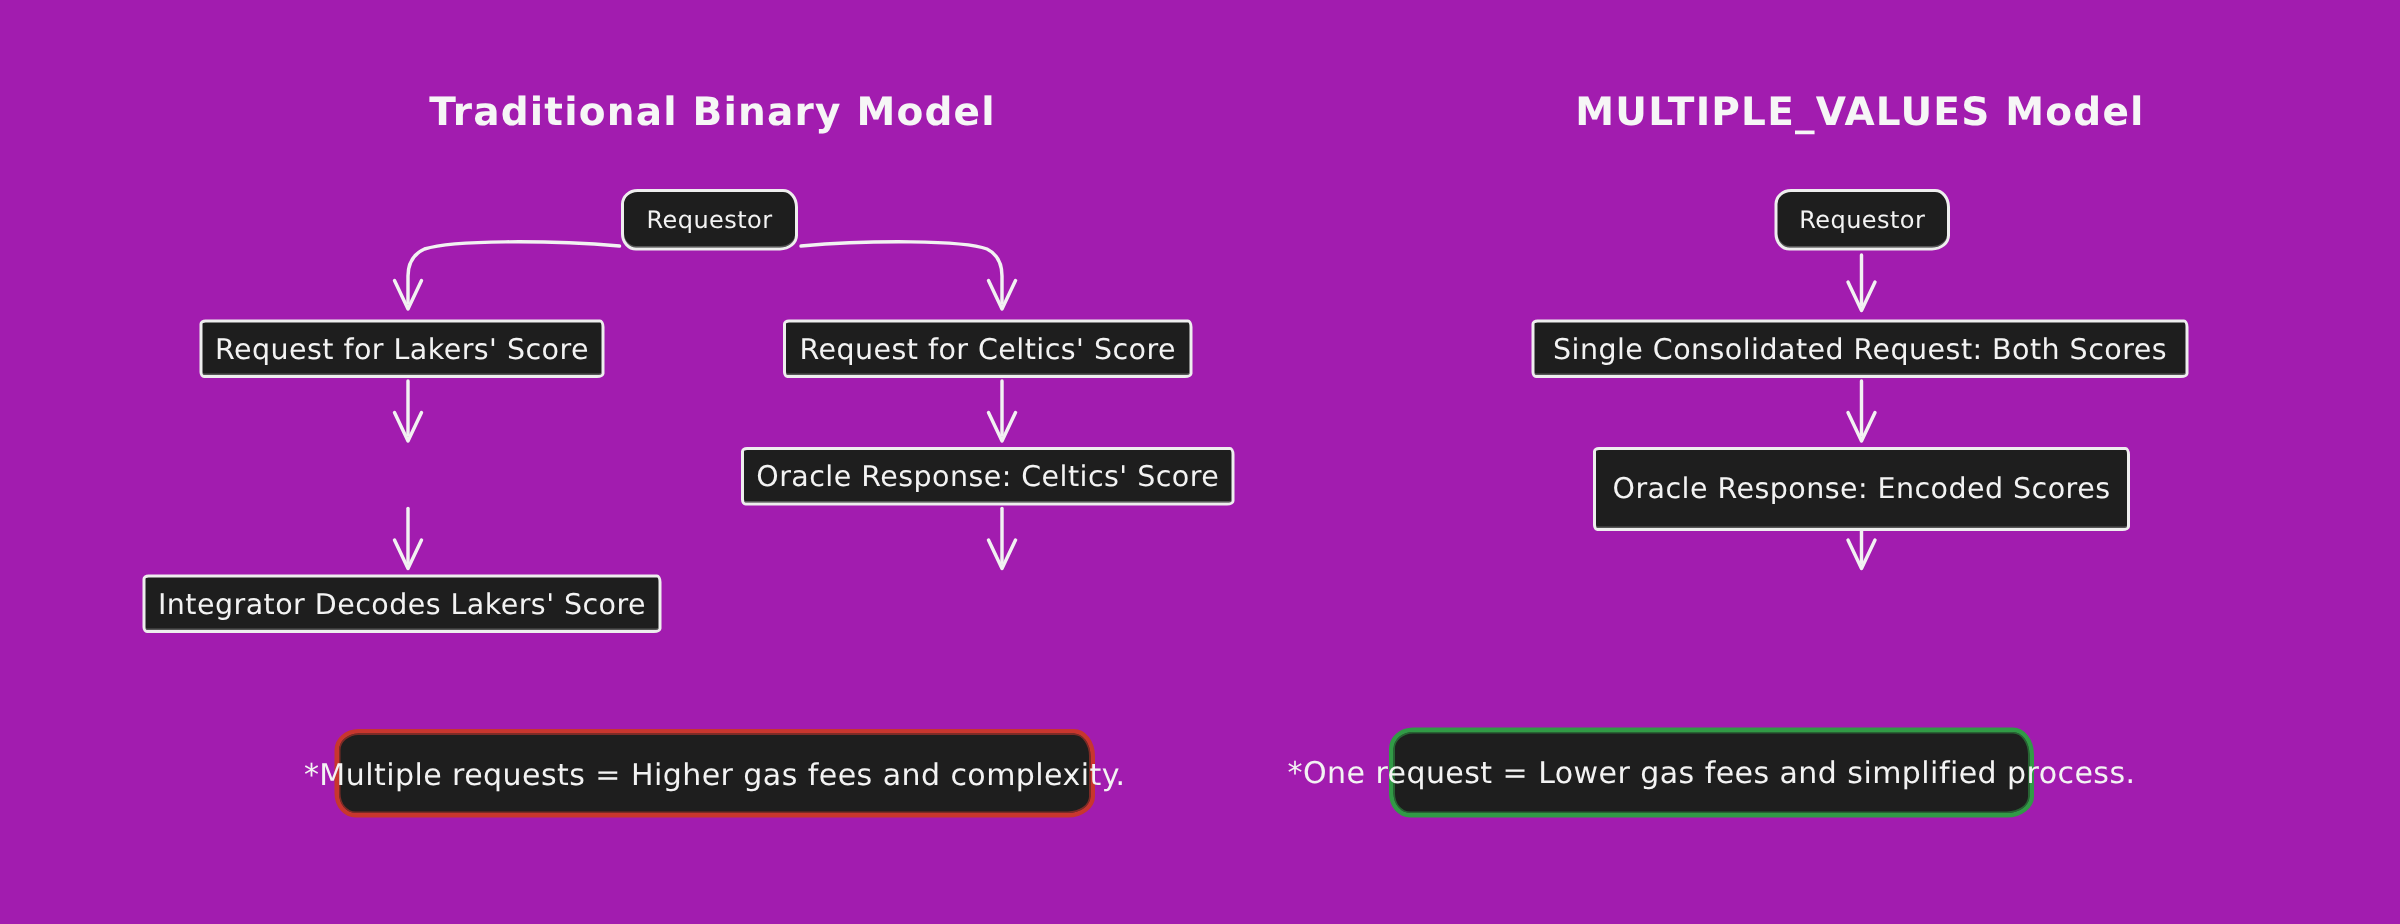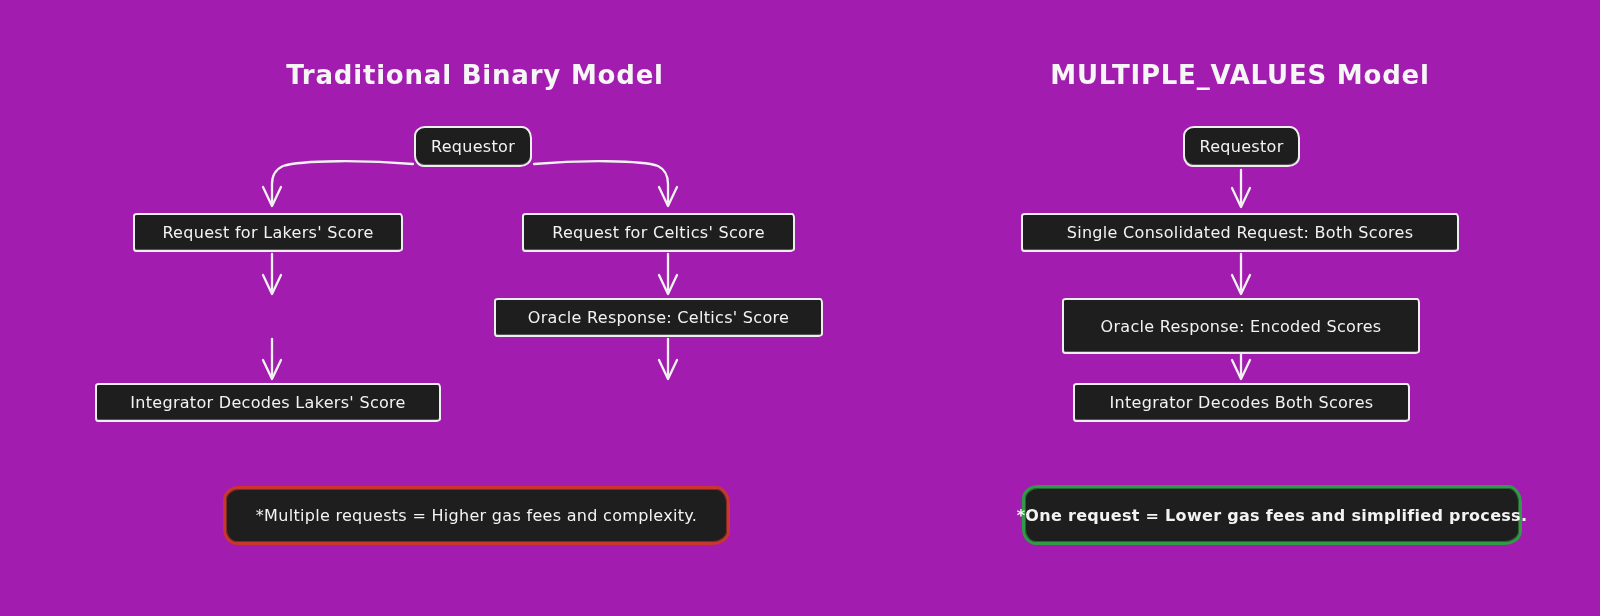--- a/index.html
+++ b/index.html
@@ -22,40 +22,40 @@
     white-space: nowrap;
   }
   .node {
     position: absolute;
     display: flex;
     align-items: center;
     justify-content: center;
     border: 2px solid #eeeeee;
     border-radius: 4px 3px 5px 3px / 3px 5px 3px 4px;
     box-shadow: inset 0 -1px 0 rgba(255,255,255,0.25);
-    font-size: 16px;
+    font-size: 19px;
     font-weight: 500;
     letter-spacing: 0.3px;
     white-space: nowrap;
     background: #1e1e1e;
     box-sizing: border-box;
   }
   .node.rounded {
     border-radius: 11px 10px 12px 10px / 10px 12px 10px 11px;
     font-size: 16px;
   }
   .note {
     position: absolute;
     display: flex;
     align-items: center;
     justify-content: center;
     border-width: 3px;
     border-style: solid;
     border-radius: 16px 14px 18px 14px / 14px 18px 14px 16px;
-    font-size: 16px;
+    font-size: 20px;
     font-weight: 500;
     letter-spacing: 0.3px;
     white-space: nowrap;
     background: #1e1e1e;
     box-sizing: border-box;
   }
   .note.red   { border-color: #c8362e; box-shadow: inset 0 0 0 1px rgba(200,54,46,0.55); }
   .note.green { border-color: #319a46; box-shadow: inset 0 0 0 1px rgba(49,154,70,0.55); }
   .connectors {
     position: absolute;
@@ -119,17 +119,16 @@
   <div class="note red" style="left:223px; top:486px; width:507px; height:59px;">*Multiple requests = Higher gas fees and complexity.</div>
 
   <div class="title" style="left:1040px; top:60px; width:400px;">MULTIPLE_VALUES Model</div>
 
   <div class="node rounded" style="left:1183px; top:126px; width:117px; height:41px;">Requestor</div>
 
   <div class="node" style="left:1021px; top:213px; width:438px; height:39px;">Single Consolidated Request: Both Scores</div>
 
   <div class="node" style="left:1062px; top:298px; width:358px; height:56px;">Oracle Response: Encoded Scores</div>
 
-  <div class="node" style="left:1073px; top:383px; width:337px; height:39px;">Integrator Decodes Both Scores</div>
 
-  <div class="note green" style="left:1022px; top:485px; width:500px; height:60px;font-weight:bold;">*One request = Lower gas fees and simplified process.</div>
+  <div class="note green" style="left:926px; top:485px; width:430px; height:60px;">*One request = Lower gas fees and simplified process.</div>
 
 </div>
 
 </body></html>

